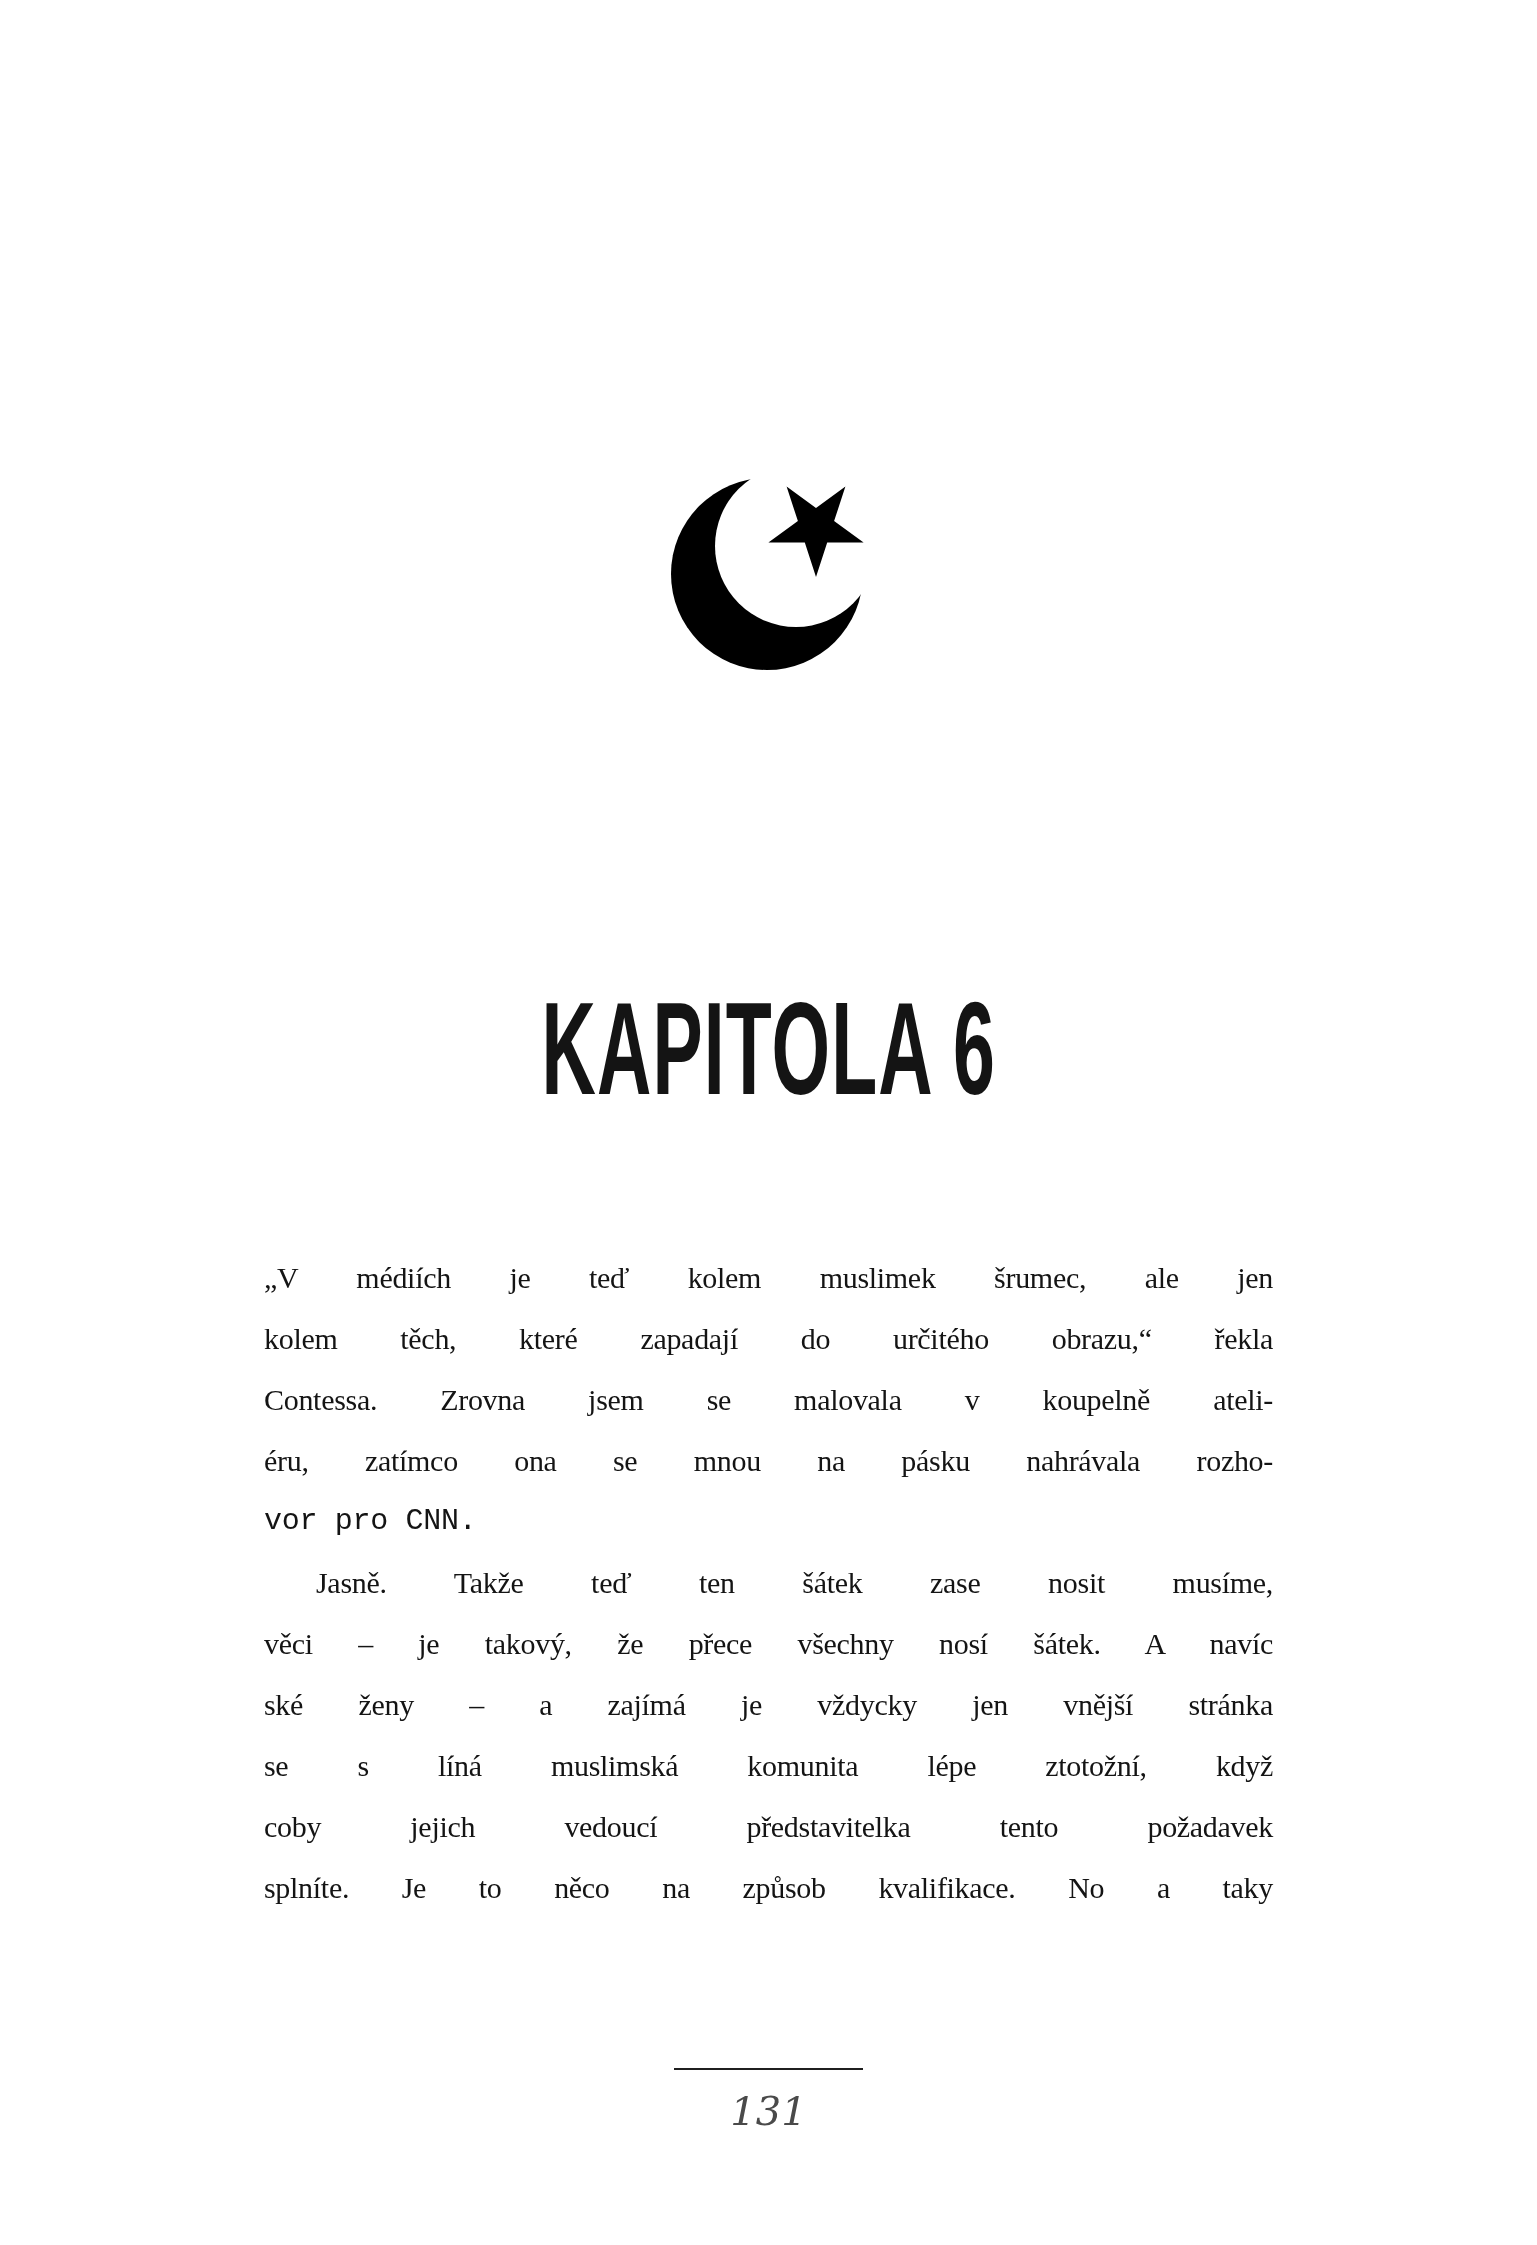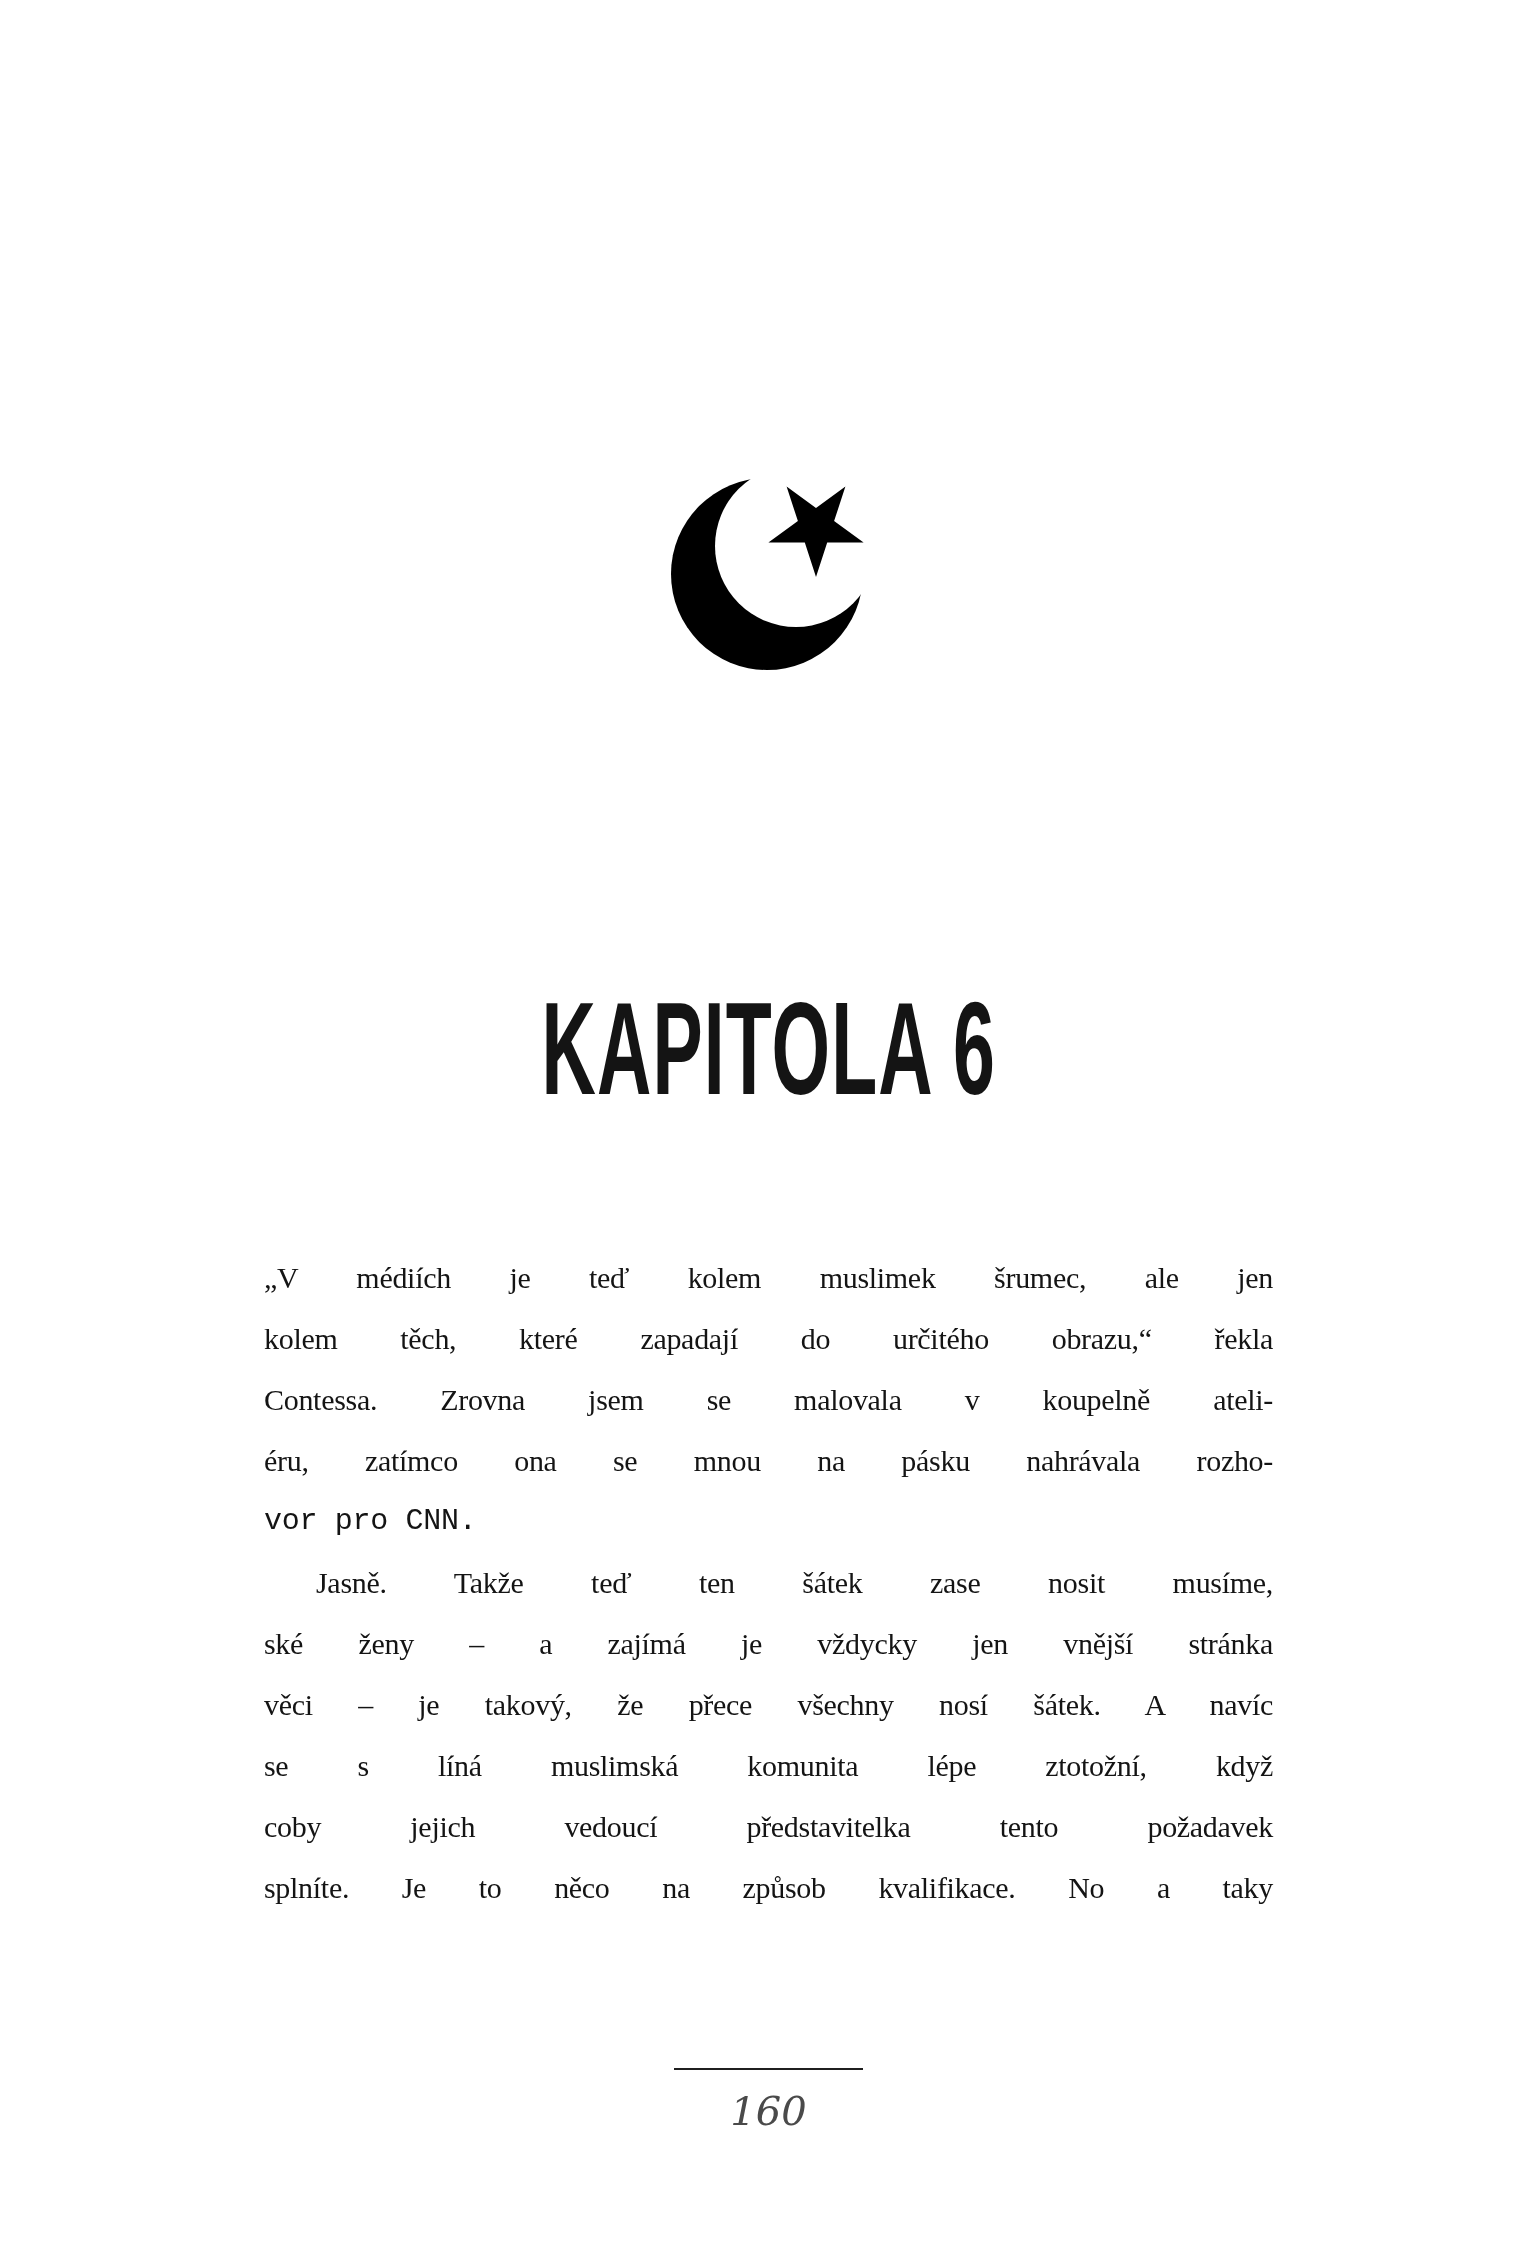--- a/index.html
+++ b/index.html
@@ -108,24 +108,24 @@
   <div class="body-text">
     <div>
       <div class="line">„V médiích je teď kolem muslimek šrumec, ale jen</div>
       <div class="line">kolem těch, které zapadají do určitého obrazu,“ řekla</div>
       <div class="line">Contessa. Zrovna jsem se malovala v koupelně ateli-</div>
       <div class="line">éru, zatímco ona se mnou na pásku nahrávala rozho-</div>
       <div class="line end">vor pro CNN.</div>
     </div>
     <div>
       <div class="line indent">Jasně. Takže teď ten šátek zase nosit musíme,</div>
+      <div class="line">věci – je takový, že přece všechny nosí šátek. A navíc</div>
       <div class="line">ské ženy – a zajímá je vždycky jen vnější stránka</div>
-      <div class="line">věci – je takový, že přece všechny nosí šátek. A navíc</div>
       <div class="line">se s líná muslimská komunita lépe ztotožní, když</div>
       <div class="line">coby jejich vedoucí představitelka tento požadavek</div>
       <div class="line">splníte. Je to něco na způsob kvalifikace. No a taky</div>
     </div>
   </div>
 
   <div class="footer-divider"></div>
-  <div class="page-number">160</div>
+  <div class="page-number">131</div>
 
 </div>
 
 </body></html>

